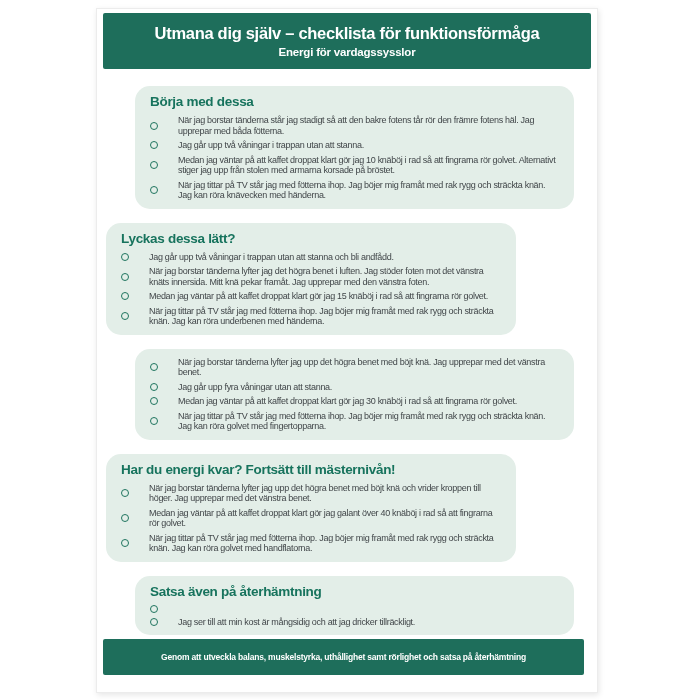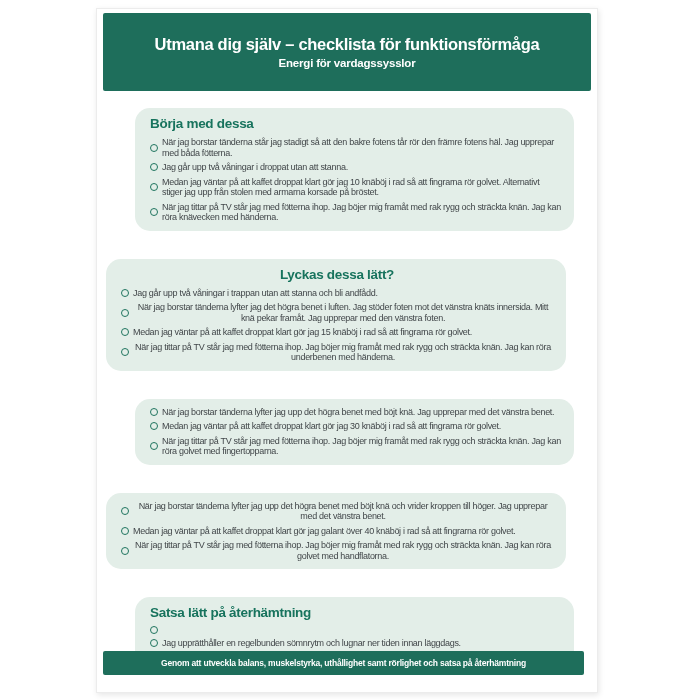--- a/index.html
+++ b/index.html
@@ -21,21 +21,21 @@
   .page {
     position: absolute;
     left: 96px; top: 8px;
     width: 502px; height: 685px;
     background: #ffffff;
     border: 1px solid #ececec;
     box-shadow: 1px 2px 6px rgba(0,0,0,0.10);
   }
   .header-banner {
     margin: 4px 6px 0 6px;
-    height: 78px;
+    height: 56px;
     background: var(--banner-green);
     border-radius: 2px;
     display: flex; flex-direction: column;
     justify-content: center; align-items: center;
     gap: 4px;
   }
   .page-title {
     color: #fff; font-weight: bold;
     font-size: 16.5px; letter-spacing: -0.3px;
     line-height: 18px; text-align: center;
@@ -43,49 +43,49 @@
   .page-subtitle {
     color: #fff; font-weight: bold;
     font-size: 11.5px; letter-spacing: -0.2px;
     line-height: 13px; text-align: left;
   }
   .sections { margin-top: 17px; }
   .section {
     background: var(--section-bg);
     border-radius: 15px;
     padding: 8px 13px 8px 13px;
-    margin-bottom: 28px;
+    margin-bottom: 14px;
   }
   .section.inset { margin-left: 38px; width: 439px; }
-  .section.wide  { margin-left: 9px;  width: 460px; text-align: center; }
+  .section.wide  { margin-left: 9px;  width: 410px; }
   .section-title {
     margin: 0 0 5px 2px;
     color: var(--title-green);
     font-size: 13.5px; font-weight: bold;
     letter-spacing: -0.3px; line-height: 16px;
   }
   .items { display: flex; flex-direction: column; gap: 4px; }
-  .item { display: flex; align-items: center; gap: 4px; }
+  .item { display: flex; align-items: center; gap: 20px; }
   .checkbox {
     flex: 0 0 auto;
     width: 8px; height: 8px;
     margin-left: 2px;
     border: 1.5px solid var(--checkbox-outline);
     border-radius: 50%;
     background: transparent;
   }
   .item-label {
     font-size: 9px; line-height: 10.5px;
     letter-spacing: -0.3px;
     color: var(--body-text);
   }
   .footer-banner {
     position: absolute;
     left: 6px; right: 13px; bottom: 17px;
-    height: 24px;
+    height: 36px;
     background: var(--banner-green);
     border-radius: 2px;
     display: flex; flex-direction: column;
     justify-content: center; align-items: center;
   }
   .footer-line {
     color: #fff; font-weight: bold;
     font-size: 8.5px; letter-spacing: -0.2px;
     line-height: 11px; text-align: center;
   }
@@ -104,21 +104,21 @@
   <div class="section inset">
     <h2 class="section-title">Börja med dessa</h2>
     <div class="items">
   <div class="item">
     <span class="checkbox"></span>
     <span class="item-label">När jag borstar tänderna står jag stadigt så att den bakre fotens tår rör den främre fotens häl. Jag upprepar med båda fötterna.</span>
   </div>
 
   <div class="item">
     <span class="checkbox"></span>
-    <span class="item-label">Jag går upp två våningar i droppat utan att stanna.</span>
+    <span class="item-label">Jag går upp två våningar i trappan utan att stanna.</span>
   </div>
 
   <div class="item">
     <span class="checkbox"></span>
     <span class="item-label">Medan jag väntar på att kaffet droppat klart gör jag 10 knäböj i rad så att fingrarna rör golvet. Alternativt stiger jag upp från stolen med armarna korsade på bröstet.</span>
   </div>
 
   <div class="item">
     <span class="checkbox"></span>
     <span class="item-label">När jag tittar på TV står jag med fötterna ihop. Jag böjer mig framåt med rak rygg och sträckta knän. Jag kan röra knävecken med händerna.</span>
@@ -151,64 +151,65 @@
 </div>
   </div>
 
   <div class="section inset">
     <div class="items">
   <div class="item">
     <span class="checkbox"></span>
     <span class="item-label">När jag borstar tänderna lyfter jag upp det högra benet med böjt knä. Jag upprepar med det vänstra benet.</span>
   </div>
 
+  <div class="item">
+    <span class="checkbox"></span>
+    <span class="item-label">Jag går upp fyra våningar utan att stanna.</span>
+  </div>
 
   <div class="item">
     <span class="checkbox"></span>
     <span class="item-label">Medan jag väntar på att kaffet droppat klart gör jag 30 knäböj i rad så att fingrarna rör golvet.</span>
   </div>
 
   <div class="item">
     <span class="checkbox"></span>
     <span class="item-label">När jag tittar på TV står jag med fötterna ihop. Jag böjer mig framåt med rak rygg och sträckta knän. Jag kan röra golvet med fingertopparna.</span>
   </div>
 </div>
   </div>
 
   <div class="section wide">
+    <h2 class="section-title">Har du energi kvar? Fortsätt till mästernivån!</h2>
     <div class="items">
   <div class="item">
     <span class="checkbox"></span>
     <span class="item-label">När jag borstar tänderna lyfter jag upp det högra benet med böjt knä och vrider kroppen till höger. Jag upprepar med det vänstra benet.</span>
   </div>
 
 
   <div class="item">
     <span class="checkbox"></span>
     <span class="item-label">Medan jag väntar på att kaffet droppat klart gör jag galant över 40 knäböj i rad så att fingrarna rör golvet.</span>
   </div>
 
   <div class="item">
     <span class="checkbox"></span>
     <span class="item-label">När jag tittar på TV står jag med fötterna ihop. Jag böjer mig framåt med rak rygg och sträckta knän. Jag kan röra golvet med handflatorna.</span>
   </div>
 </div>
   </div>
 
   <div class="section inset">
-    <h2 class="section-title">Satsa lätt på återhämtning</h2>
-    <div class="items">
-  <div class="item">
-    <span class="checkbox"></span>
-  </div>
-
-  <div class="item">
-    <span class="checkbox"></span>
-    <span class="item-label">Jag upprätthåller en regelbunden sömnrytm och lugnar ner tiden innan läggdags.</span>
-  </div>
+    <h2 class="section-title">Satsa även på återhämtning</h2>
+    <div class="items">
+  <div class="item">
+    <span class="checkbox"></span>
+  </div>
+
 
   <div class="item">
     <span class="checkbox"></span>
     <span class="item-label">Jag ser till att min kost är mångsidig och att jag dricker tillräckligt.</span>
   </div>
 </div>
   </div>
 </div>
 
   <div class="footer-banner">

